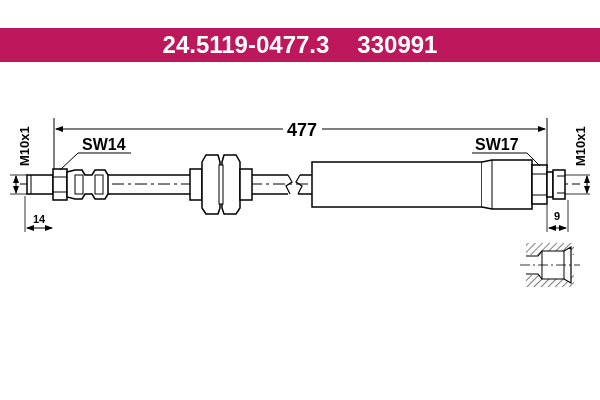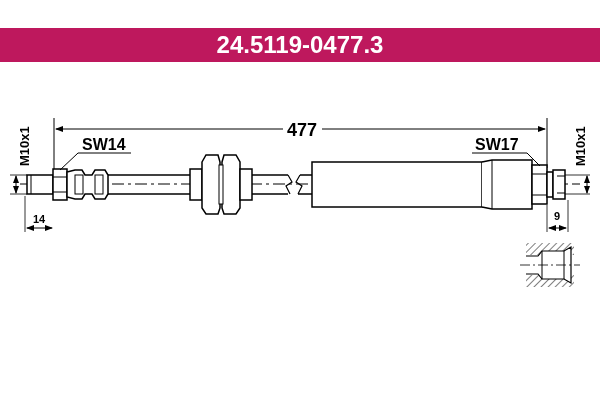--- a/index.html
+++ b/index.html
@@ -7,20 +7,21 @@
     .title-bar { position: absolute; left: 0; top: 0; width: 600px; height: 34px; background: #be185d; color: #ffffff; display: flex; align-items: center; justify-content: center; font-weight: bold; font-size: 24px; letter-spacing: 0px; margin-top: 28px; }
     .title-bar span { margin: 0 14px; }
     svg { position: absolute; left: 0; top: 0; }
     .lbl { font-family: "Liberation Sans", sans-serif; font-weight: bold; fill: #000; }
   </style>
 </head>
 <body>
 
 <div class="title-bar">
   <span>24.5119-0477.3</span>
+  <span>330991</span>
 </div>
 
 <svg width="600" height="400" viewBox="0 0 600 400">
   <defs>
     <marker id="arr" markerWidth="8" markerHeight="6" refX="7" refY="3" orient="auto" markerUnits="userSpaceOnUse">
       <path d="M0,0 L8,3 L0,6 Z" fill="#000"></path>
     </marker>
     <marker id="arrs" markerWidth="8" markerHeight="6" refX="1" refY="3" orient="auto" markerUnits="userSpaceOnUse">
       <path d="M8,0 L0,3 L8,6 Z" fill="#000"></path>
     </marker>

